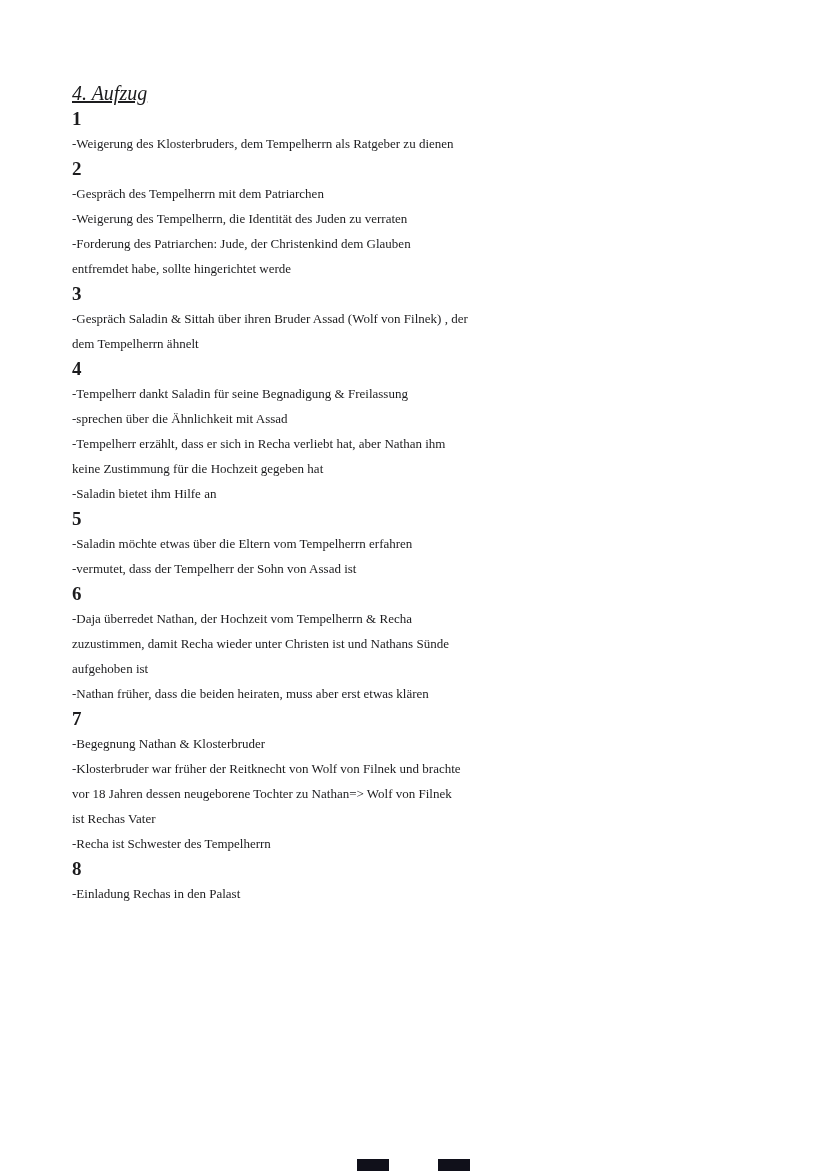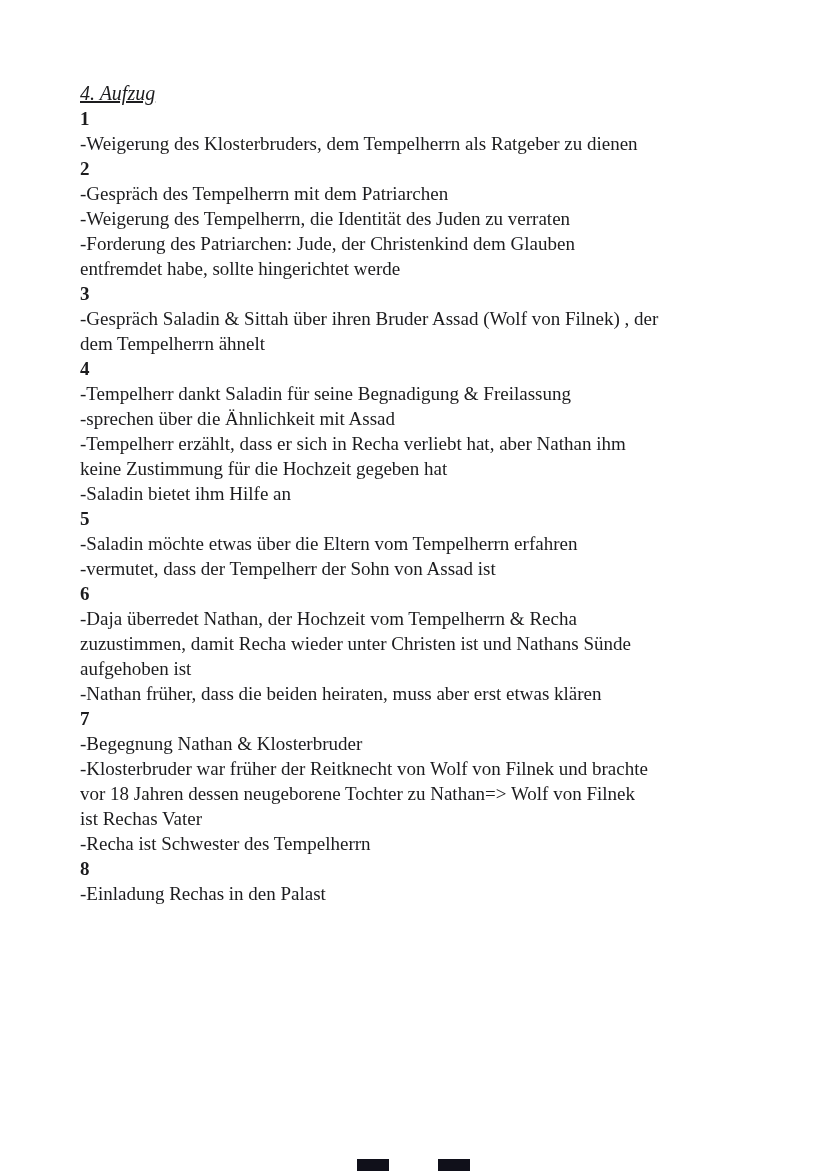--- a/index.html
+++ b/index.html
@@ -11,37 +11,37 @@
     width: 828px;
     height: 1171px;
     position: relative;
     overflow: hidden;
     font-family: "Liberation Serif", "DejaVu Serif", serif;
     color: #1c1c1e;
   }
   .page {
     position: absolute;
     top: 80px;
-    left: 80px;
+    left: 72px;
     width: 680px;
   }
   .doc-title {
     font-style: italic;
     text-decoration: underline;
     font-size: 20px;
     line-height: 26px;
     font-weight: 400;
   }
   .sec-num {
     font-weight: 700;
     font-size: 19px;
     line-height: 25px;
   }
   .bullet {
-    font-size: 19px;
+    font-size: 13px;
     line-height: 25px;
     white-space: pre-line;
   }
   .bottom-fragment {
     position: absolute;
     bottom: 0;
     height: 12px;
     background: #10101a;
   }
   .bottom-fragment.f1 { left: 357px; width: 32px; }

